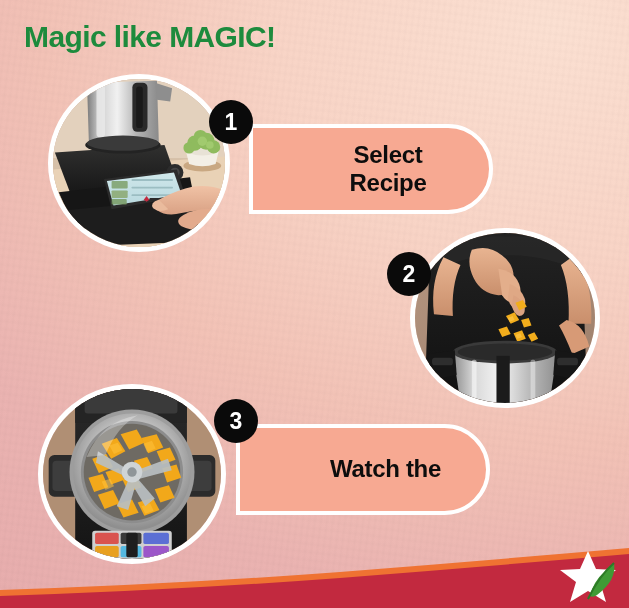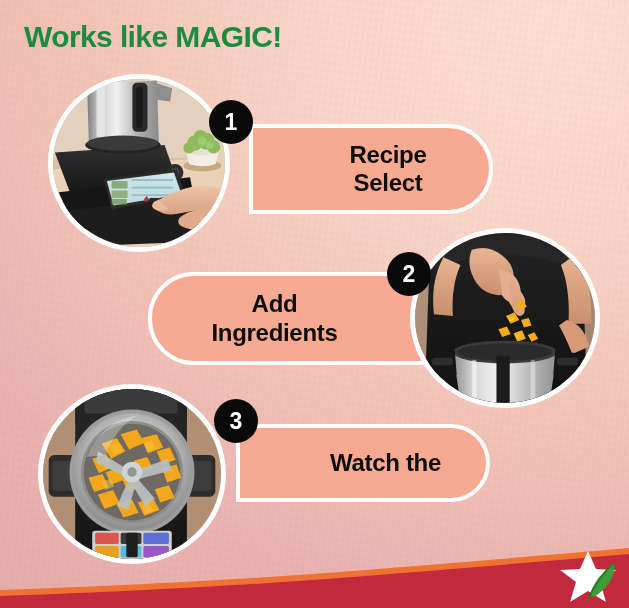--- a/index.html
+++ b/index.html
@@ -64,21 +64,21 @@
     left: 249px; top: 124px; width: 244px; height: 90px;
     border-radius: 0 46px 46px 0;
     padding-left: 34px;
   }
   #pill-2 {
     left: 148px; top: 272px; width: 283px; height: 93px;
     border-radius: 46px 0 0 46px;
     padding-right: 30px;
   }
   #pill-3 {
-    left: 236px; top: 424px; width: 254px; height: 78px;
+    left: 236px; top: 424px; width: 254px; height: 91px;
     border-radius: 0 46px 46px 0;
     padding-left: 45px;
     align-items: center;
   }
 
   
   .photo {
     position: absolute;
     border-radius: 50%;
     border: 5px solid #ffffff;
@@ -127,26 +127,26 @@
   }
   #logo svg { display: block; width: 100%; height: 100%; }
 </style>
 </head>
 <body>
 
 <div id="poster">
 
   <div id="texture"></div>
 
-  <div id="title">Works like MAGIC!</div>
+  <div id="title">Magic like MAGIC!</div>
 
   <div class="pill" id="pill-1">
     <div>
+      <span>Select</span>
       <span>Recipe</span>
-      <span>Select</span>
     </div>
   </div>
 
   <div class="photo" id="photo-1">
     <svg viewBox="0 0 182 178" preserveAspectRatio="xMidYMid slice" aria-hidden="true">
       <defs>
         <linearGradient id="p1bg" x1="0" y1="0" x2="0" y2="1">
           <stop offset="0" stop-color="#c9b7a6"></stop>
             <stop offset="1" stop-color="#dbc9b6"></stop>
         </linearGradient>
@@ -225,26 +225,20 @@
       </g>
 
       <path d="M182 118 Q160 110 140 116 Q124 121 112 128 Q104 133 110 139 Q120 146 136 142 Q160 136 182 142 Z" fill="url(#hand1)"></path>
       <path d="M112 128 Q102 131 106 137 Q112 142 122 138 Z" fill="#eabb9d"></path>
       <path d="M182 140 Q156 134 138 144 Q128 150 136 156 Q152 164 182 160 Z" fill="#e3ab8d"></path>
     </svg>
   </div>
 
   <div class="badge" id="badge-1">1</div>
 
-  <div class="pill" id="pill-2">
-    <div>
-      <span>Add</span>
-      <span>Ingredients</span>
-    </div>
-  </div>
 
   <div class="photo" id="photo-2">
     <svg viewBox="0 0 190 180" preserveAspectRatio="xMidYMid slice" aria-hidden="true">
       <defs>
         <linearGradient id="p2bg" x1="0" y1="0" x2="1" y2="1">
           <stop offset="0" stop-color="#b49580"></stop>
             <stop offset="1" stop-color="#9d7f6b"></stop>
         </linearGradient>
         <linearGradient id="shirt2" x1="0" y1="0" x2="0" y2="1">
           <stop offset="0" stop-color="#232323"></stop>

